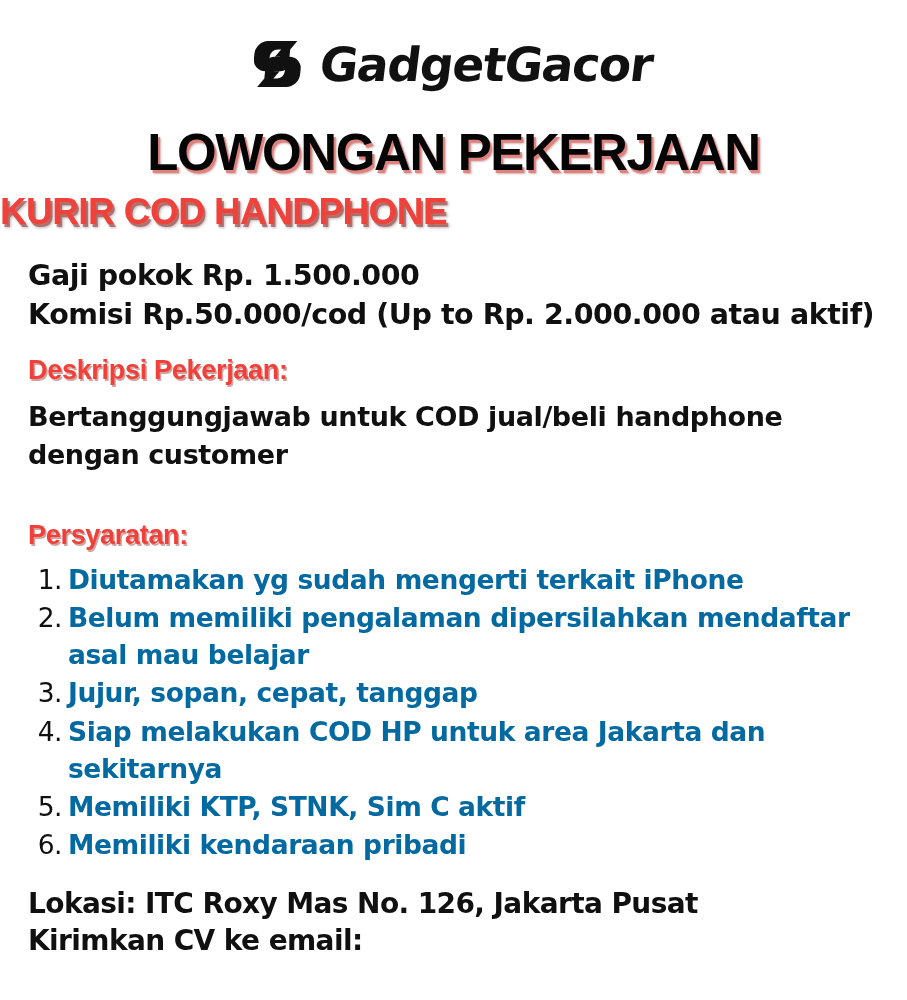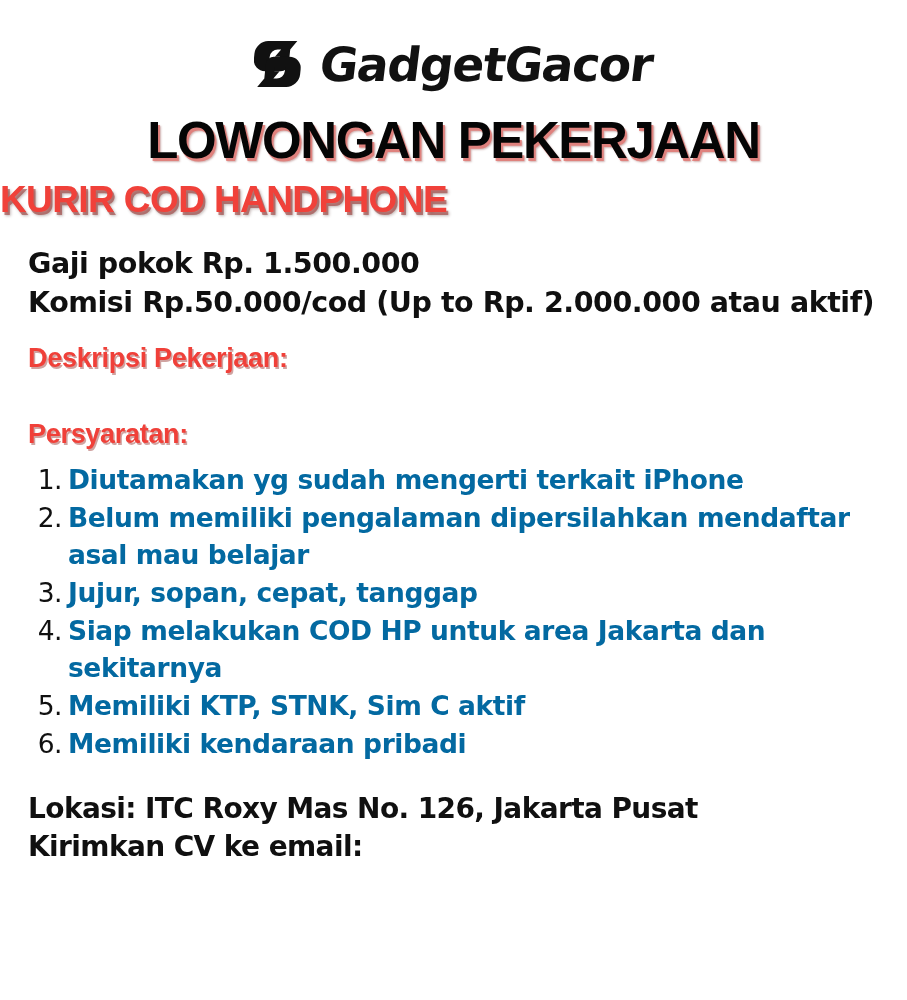--- a/index.html
+++ b/index.html
@@ -49,21 +49,21 @@
   }
 
   
   .headline {
     text-align: center;
     font-family: "Liberation Sans", sans-serif;
     font-weight: 700;
     font-size: 51px;
     letter-spacing: -1.4px;
     color: #050505;
-    margin-top: 16px;
+    margin-top: 28px;
     line-height: 1.05;
     white-space: nowrap;
     text-shadow: 2px 3px 0 rgba(226,120,115,0.85),
                  3px 4px 2px rgba(120,40,38,0.35);
   }
   .subheadline {
     font-family: "Liberation Sans", sans-serif;
     font-weight: 700;
     font-size: 37px;
     letter-spacing: -0.6px;
@@ -141,21 +141,21 @@
     flex: 1 1 auto;
     font-family: "DejaVu Sans", sans-serif;
     font-weight: 700;
     color: #0369a1;
     letter-spacing: -0.4px;
     padding-left: 2px;
     max-width: 790px;
   }
 
   
-  .footer-block { margin-top: 28px; }
+  .footer-block { margin-top: 22px; }
   .footer-line {
     font-family: "DejaVu Sans", sans-serif;
     font-weight: 700;
     font-size: 28px;
     color: #101010;
     line-height: 1.34;
     letter-spacing: -0.6px;
     white-space: nowrap;
   }
 </style>
@@ -176,20 +176,21 @@
 
   <div class="headline">LOWONGAN PEKERJAAN</div>
   <div class="subheadline">KURIR COD HANDPHONE</div>
 
   <div class="body-block">
 
     <div class="line-black">Gaji pokok Rp. 1.500.000</div>
     <div class="line-black">Komisi Rp.50.000/cod (Up to Rp. 2.000.000 atau aktif)</div>
 
     <div class="section-head desc">Deskripsi Pekerjaan:</div>
+    <div class="paragraph">Bertanggungjawab untuk COD jual/beli handphone dengan customer</div>
 
     <div class="section-head req">Persyaratan:</div>
     <ol class="req-list">
       <li class="req-item">
         <span class="req-num">1.</span>
         <span class="req-text">Diutamakan yg sudah mengerti terkait iPhone</span>
       </li>
       <li class="req-item">
         <span class="req-num">2.</span>
         <span class="req-text">Belum memiliki pengalaman dipersilahkan mendaftar asal mau belajar</span>

